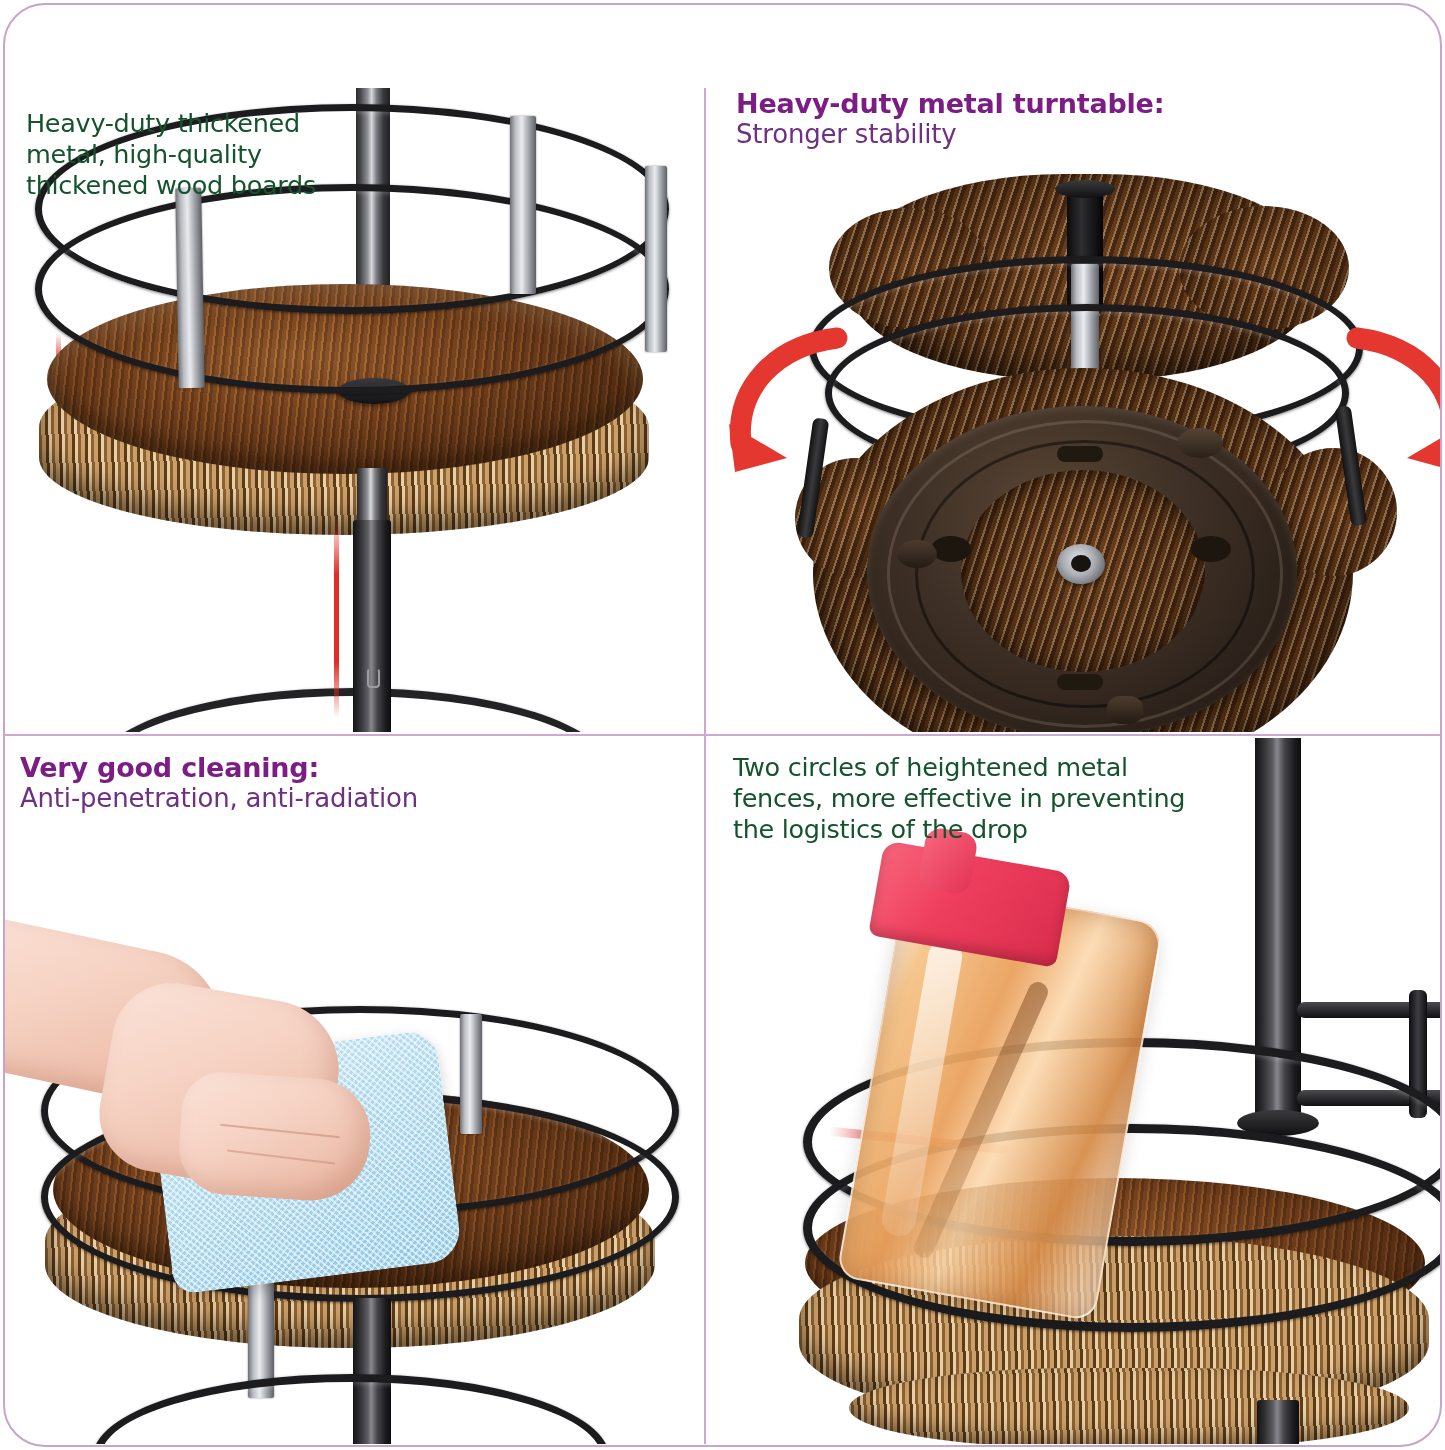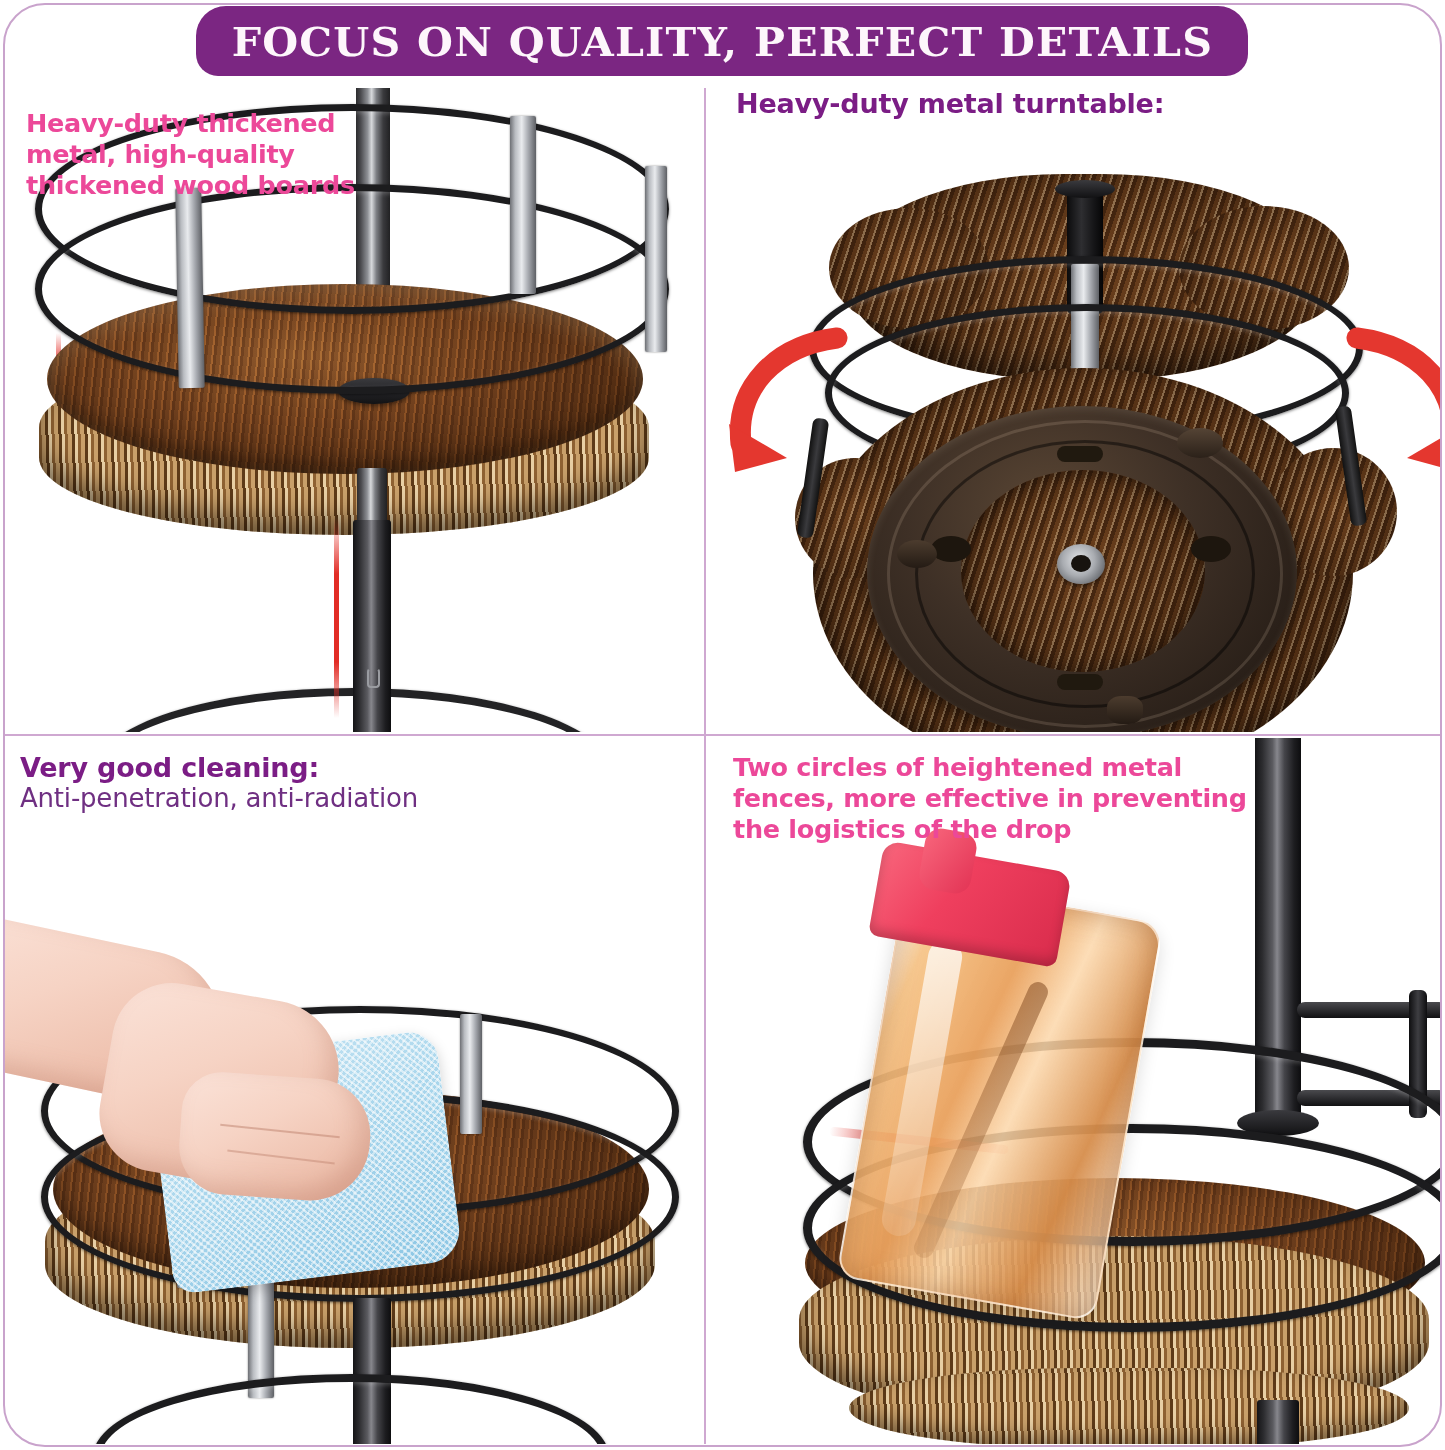--- a/index.html
+++ b/index.html
@@ -22,21 +22,21 @@
   .banner-text{color:#fdf6fb;font-family:"DejaVu Serif",serif;font-weight:bold;
                font-size:40px;letter-spacing:1.2px;white-space:nowrap;
                transform:scaleX(1.03);}
 
   
   .cap{position:absolute;z-index:6;}
   .cap .bold{font-weight:bold;color:#7b1d85;font-size:27px;line-height:1.16;
              white-space:pre-line;letter-spacing:-.2px;}
   .cap .light{font-weight:normal;color:#6f2f82;font-size:26px;line-height:1.2;
               white-space:pre-line;letter-spacing:-.2px;}
-  .cap .plain{font-weight:bold;color:#ec4899;font-size:25.5px;line-height:1.22;
+  .cap .plain{font-weight:normal;color:#14532d;font-size:25.5px;line-height:1.22;
               white-space:pre-line;letter-spacing:-.3px;}
 
   #cap1{left:26px;top:108px;width:400px;}
   #cap2{left:736px;top:88px;width:560px;}
   #cap3{left:20px;top:752px;width:500px;}
   #cap4{left:733px;top:752px;width:540px;}
 
   
   .q{position:absolute;overflow:hidden;}
   #q1{left:5px;top:88px;width:698px;height:644px;}
@@ -276,32 +276,30 @@
 
     <div class="wood-edge" style="position:absolute;left:140px;top:630px;width:560px;height:80px;border-radius:50%/60%;
                 box-shadow:inset 0 -10px 20px rgba(0,0,0,.4);"></div>
     <div class="metal-pole dark" style="position:absolute;left:548px;top:662px;width:42px;height:60px;"></div>
   </div>
 
   <div class="vdiv"></div>
   <div class="hdiv"></div>
   <div class="frame"></div>
 
-  <div class="banner">
-    <span class="banner-text">FOCUS ON QUALITY, PERFECT DETAILS</span>
-  </div>
 
   <div class="cap" id="cap1">
     <div class="plain">Heavy-duty thickened
 metal, high-quality
 thickened wood boards</div>
   </div>
 
   <div class="cap" id="cap2">
     <div class="bold">Heavy-duty metal turntable:</div>
+    <div class="light"> Stronger stability</div>
   </div>
 
   <div class="cap" id="cap4">
     <div class="plain">Two circles of heightened metal
 fences, more effective in preventing
 the logistics of the drop</div>
   </div>
 
   <div class="cap" id="cap3">
     <div class="bold">Very good cleaning:</div>

